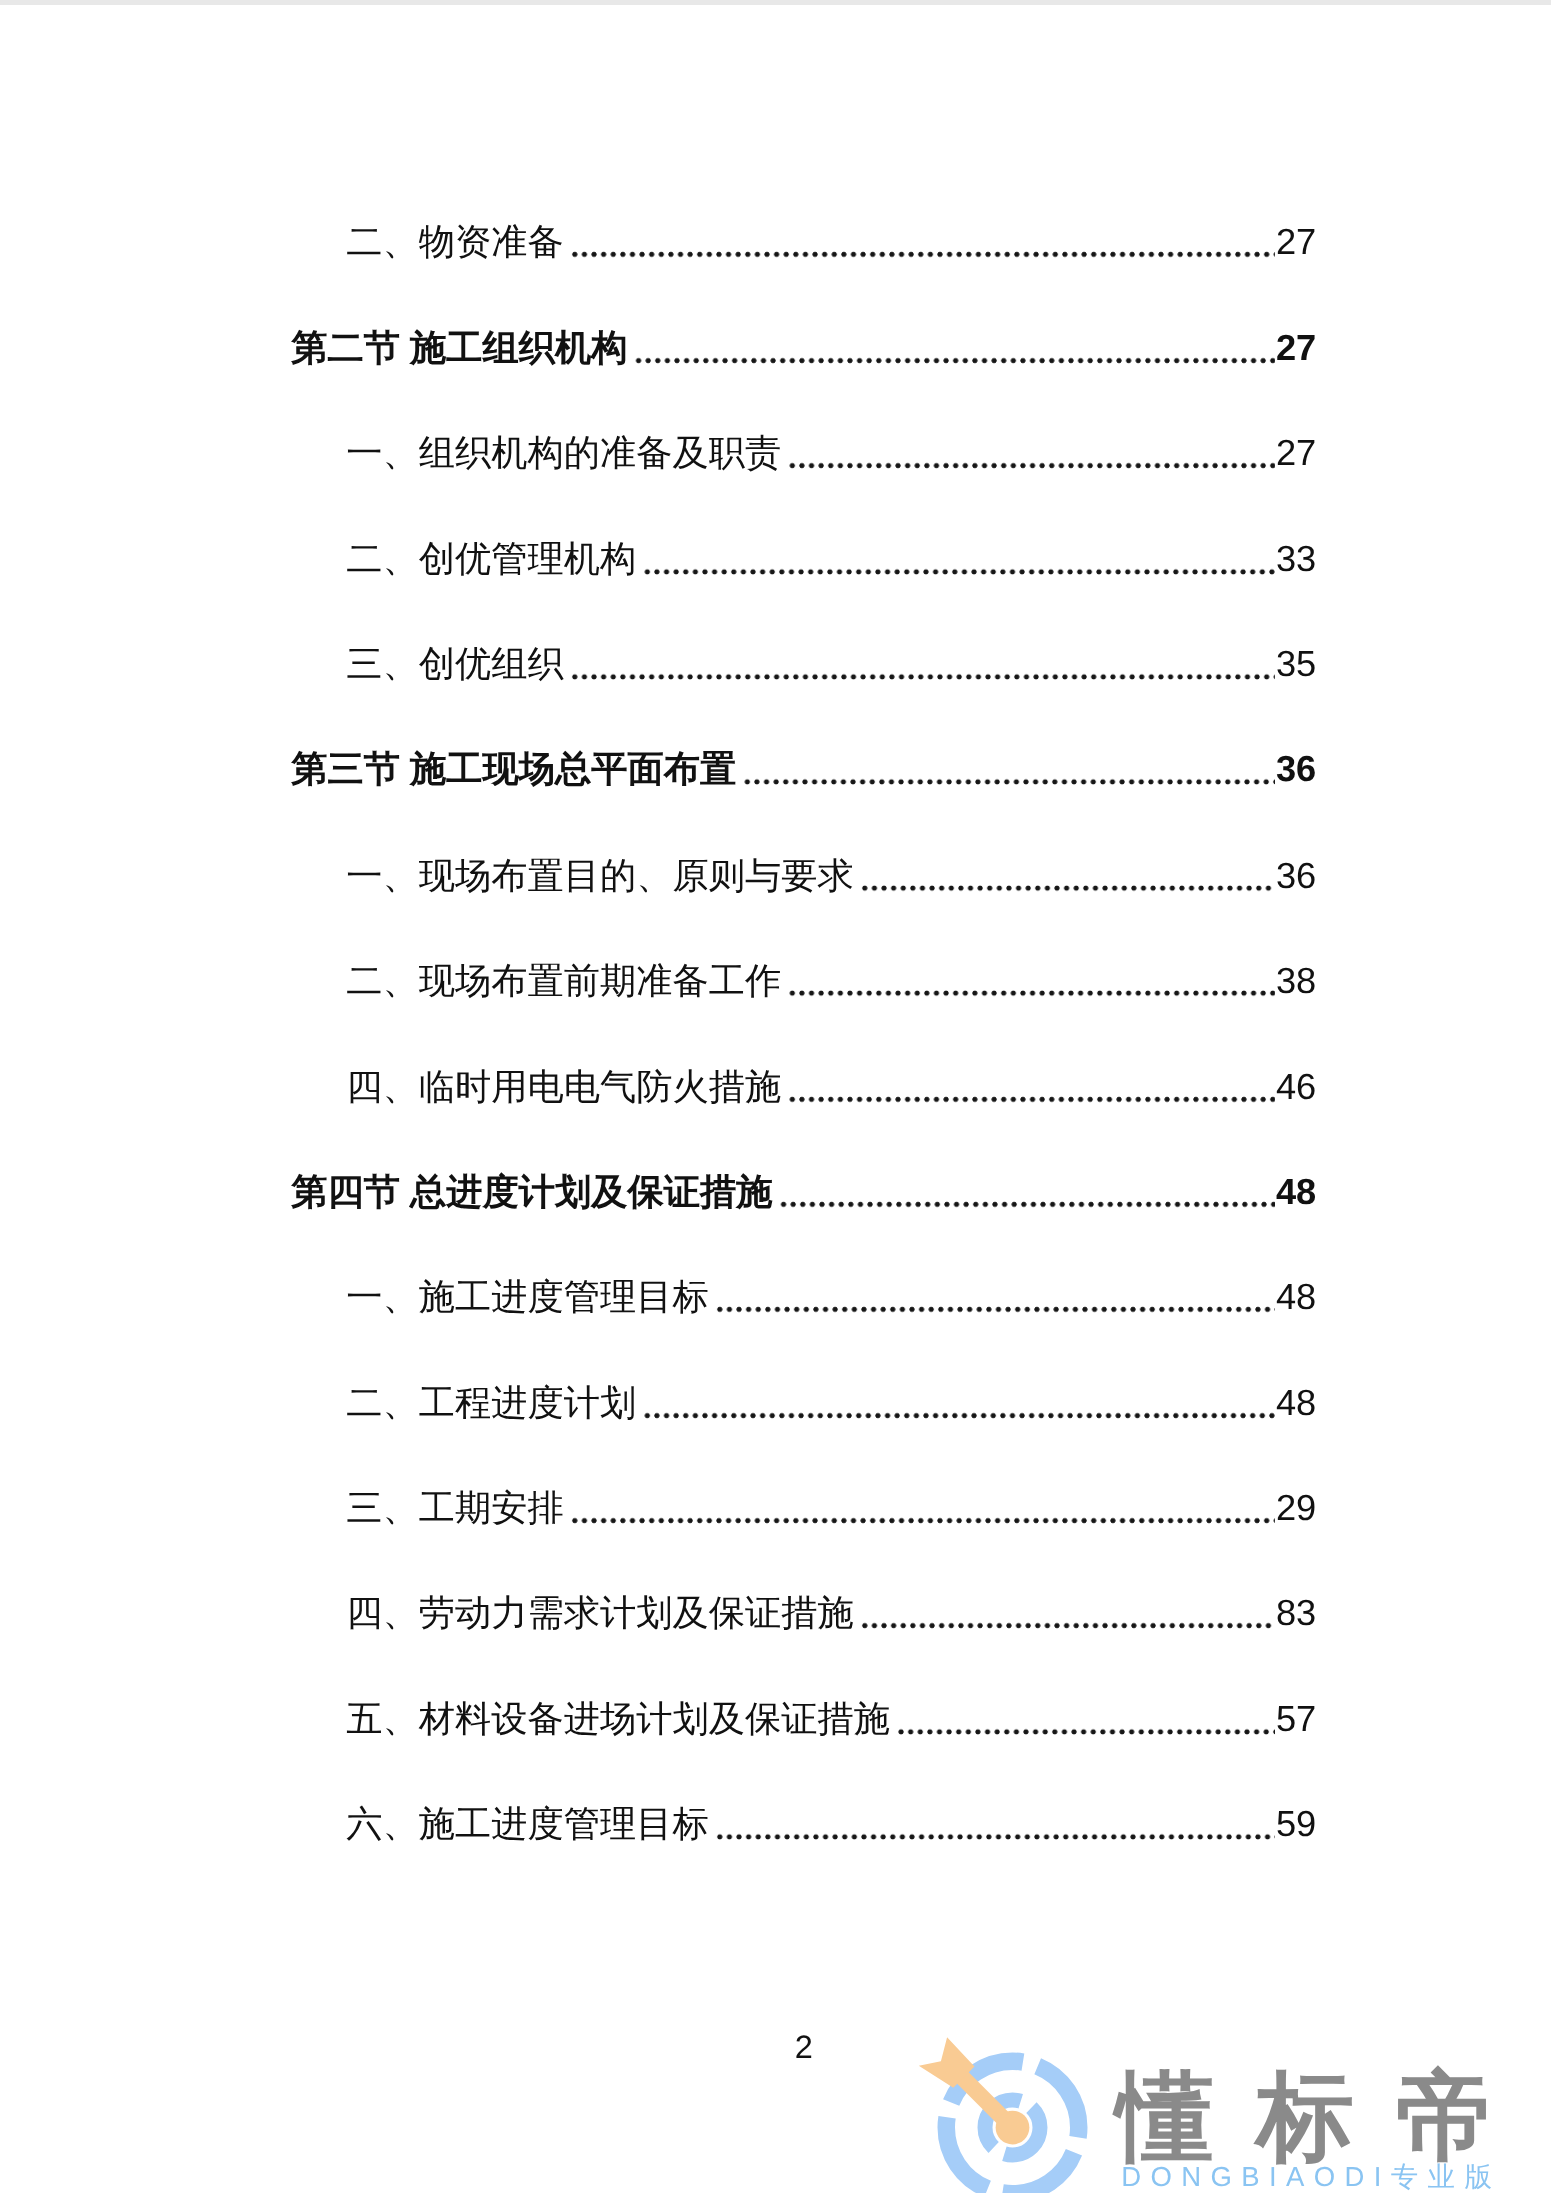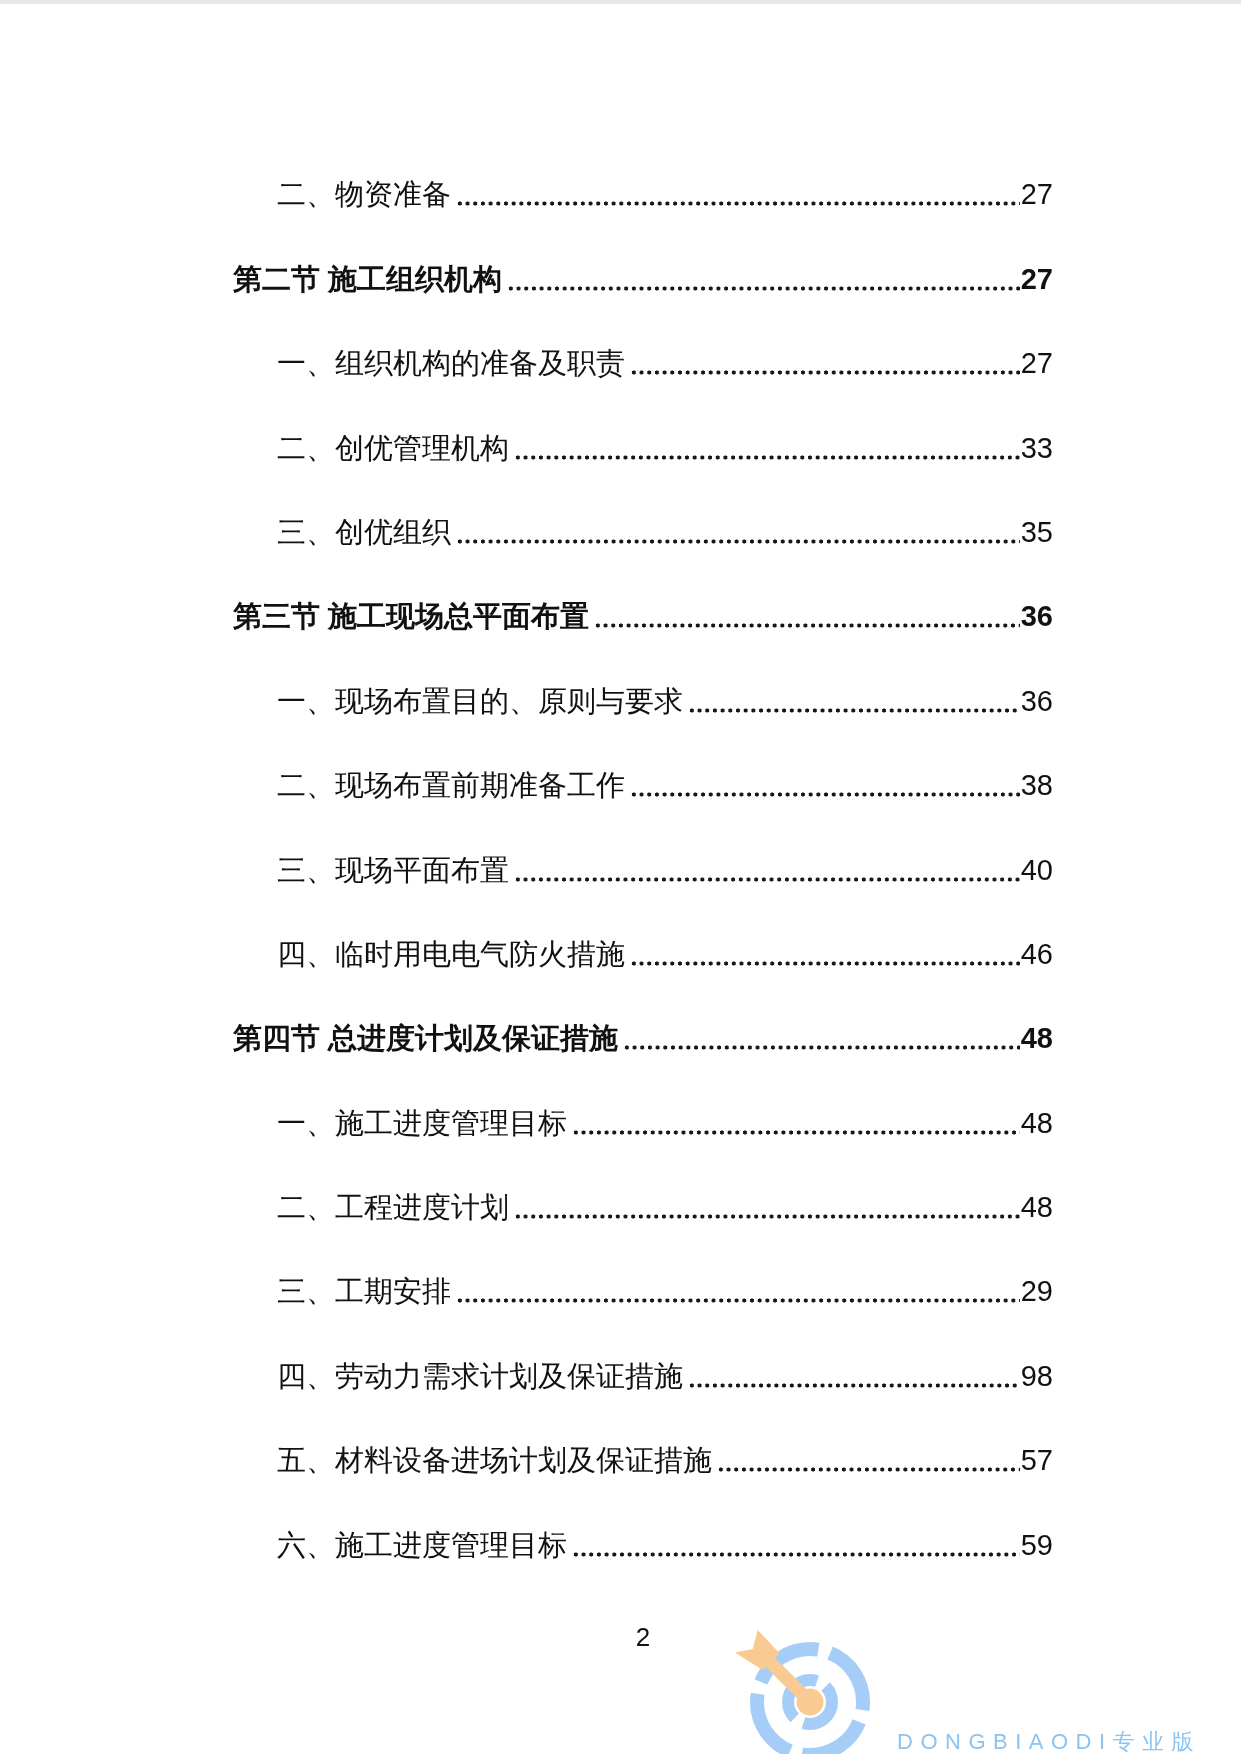--- a/index.html
+++ b/index.html
@@ -123,25 +123,20 @@
         <span class="toc-label">一、现场布置目的、原则与要求</span>
         <span class="toc-leader"></span>
         <span class="toc-page">36</span>
       </div>
       <div class="toc-row level-item">
         <span class="toc-label">二、现场布置前期准备工作</span>
         <span class="toc-leader"></span>
         <span class="toc-page">38</span>
       </div>
       <div class="toc-row level-item">
-        <span class="toc-label">三、现场平面布置</span>
-        <span class="toc-leader"></span>
-        <span class="toc-page">40</span>
-      </div>
-      <div class="toc-row level-item">
         <span class="toc-label">四、临时用电电气防火措施</span>
         <span class="toc-leader"></span>
         <span class="toc-page">46</span>
       </div>
       <div class="toc-row level-section">
         <span class="toc-label">第四节 总进度计划及保证措施</span>
         <span class="toc-leader"></span>
         <span class="toc-page">48</span>
       </div>
       <div class="toc-row level-item">
@@ -155,21 +150,21 @@
         <span class="toc-page">48</span>
       </div>
       <div class="toc-row level-item">
         <span class="toc-label">三、工期安排</span>
         <span class="toc-leader"></span>
         <span class="toc-page">29</span>
       </div>
       <div class="toc-row level-item">
         <span class="toc-label">四、劳动力需求计划及保证措施</span>
         <span class="toc-leader"></span>
-        <span class="toc-page">98</span>
+        <span class="toc-page">83</span>
       </div>
       <div class="toc-row level-item">
         <span class="toc-label">五、材料设备进场计划及保证措施</span>
         <span class="toc-leader"></span>
         <span class="toc-page">57</span>
       </div>
       <div class="toc-row level-item">
         <span class="toc-label">六、施工进度管理目标</span>
         <span class="toc-leader"></span>
         <span class="toc-page">59</span>
@@ -184,16 +179,17 @@
 
     <circle class="ring" cx="80" cy="90" r="22" stroke-width="12" stroke-dasharray="59.1 10" stroke-dashoffset="18"></circle>
 
     <g class="dart-fill" transform="translate(80,90) rotate(225)">
       <rect x="10" y="-6.5" width="50" height="13"></rect>
       <polygon points="56,-11 88,-18 78,-3 88,14 56,13"></polygon>
     </g>
     <circle class="dart-fill" cx="80" cy="90" r="13.5"></circle>
   </svg>
 
+  <div class="wm-cn">懂标帝</div>
 
   <div class="wm-en">DONGBIAODI专业版</div>
 
 </div>
 
 </body></html>

